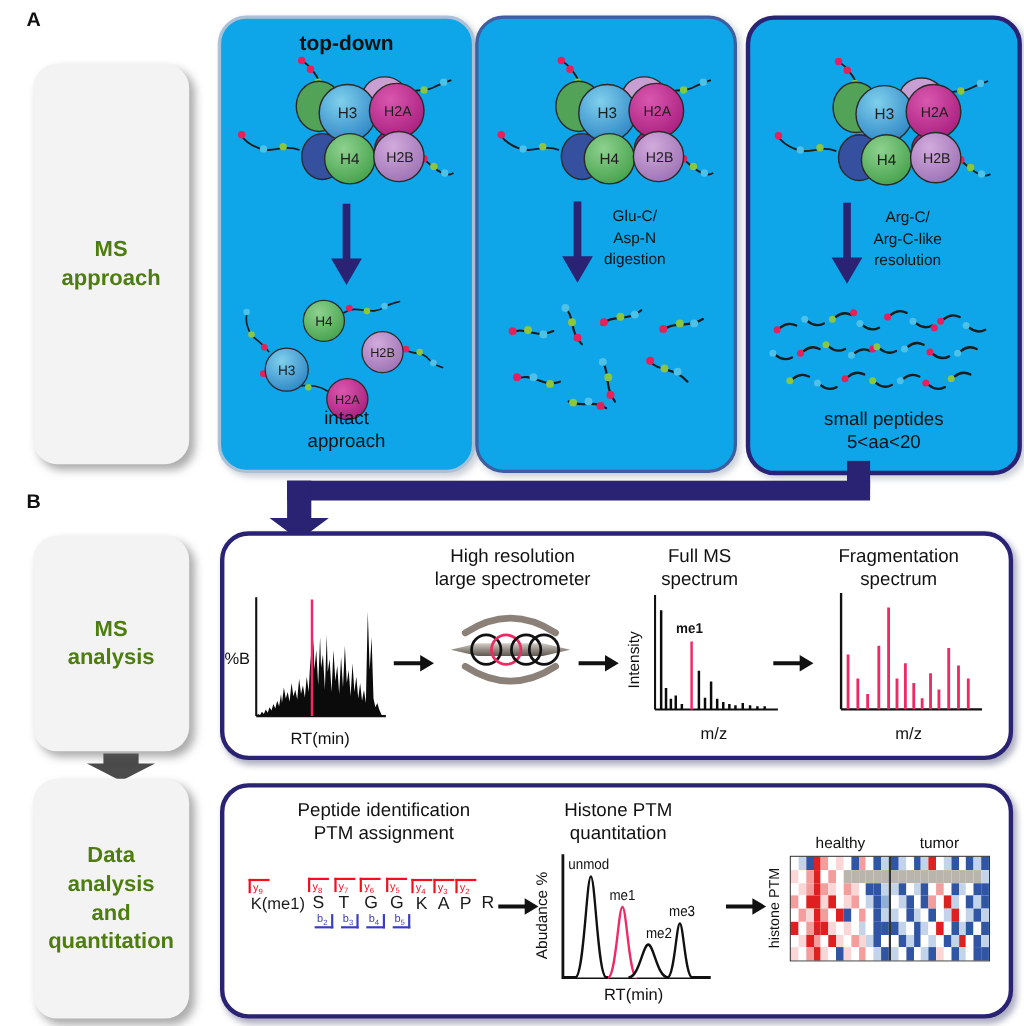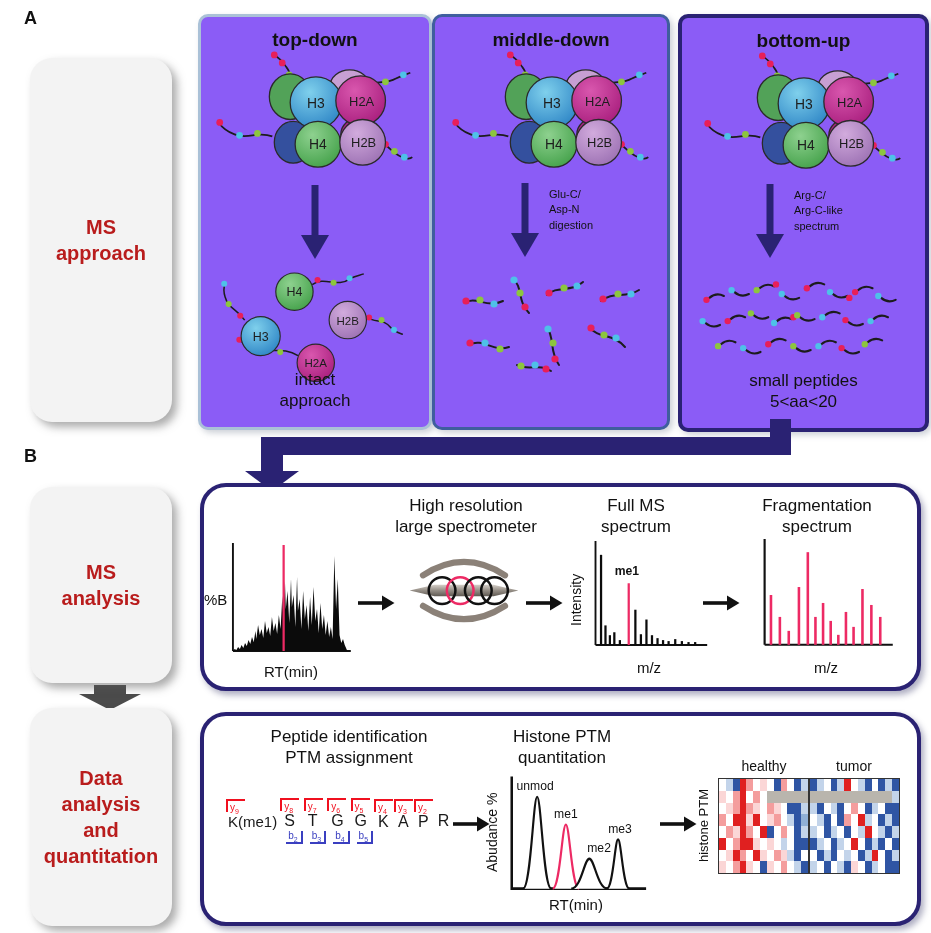--- a/index.html
+++ b/index.html
@@ -6,28 +6,28 @@
   .stage{position:relative;width:931px;height:933px;background:#fff;overflow:hidden;
          font-family:"Liberation Sans","DejaVu Sans",sans-serif;color:#111;
          --navy:#2a2273;--pink:#ed2a64}
   .abs{position:absolute}
   svg{display:block}
   svg text{font-family:"Liberation Sans","DejaVu Sans",sans-serif}
   .panel-label{position:absolute;font-weight:bold;font-size:18px;color:#111}
   .gray-box{position:absolute;background:#f3f3f3;border-radius:22px;
             box-shadow:5px 5px 8px rgba(90,90,90,.5);
             display:flex;align-items:center;justify-content:center;text-align:center;
-            font-weight:bold;font-size:20px;line-height:1.3;white-space:pre-line;color:#b91c1c}
-  .method-box{position:absolute;top:14px;height:410px;background:#8b5cf6;border-radius:10px;
+            font-weight:bold;font-size:20px;line-height:1.3;white-space:pre-line;color:#4d7c0f}
+  .method-box{position:absolute;top:14px;height:410px;background:#0ea5e9;border-radius:26px;
               box-shadow:3px 3px 6px rgba(110,120,140,.35)}
   .method-title{position:absolute;top:12px;left:0;right:0;text-align:center;
                 font-weight:bold;font-size:19px}
   .caption{position:absolute;bottom:16px;left:0;right:0;text-align:center;font-size:17px;
            line-height:1.25;white-space:pre-line}
-  .dig-label{position:absolute;font-size:11px;line-height:1.4;white-space:pre-line;text-align:left}
+  .dig-label{position:absolute;font-size:14px;line-height:1.4;white-space:pre-line;text-align:center}
   .navy-panel{position:absolute;left:200px;width:713px;background:#fff;border:4px solid var(--navy);
               border-radius:26px;box-shadow:3px 4px 6px rgba(50,50,100,.4)}
   .item-title{position:absolute;text-align:center;font-size:17px;line-height:1.25;white-space:pre-line}
   .axis-label{position:absolute;font-size:15px;white-space:pre-line}
   .vlabel{position:absolute;writing-mode:vertical-rl;transform:rotate(180deg);
           font-size:14px;text-align:center;display:flex;align-items:center;justify-content:center}
   .heatwrap{display:flex;width:100%;height:100%;border:1.5px solid #333;box-sizing:border-box;background:#fff}
   .hblock{flex:1;display:flex;flex-direction:column}
   .hrow{flex:1;display:flex}
   .hcell{flex:1}
@@ -173,21 +173,20 @@
   <text x="50" y="85" text-anchor="middle" font-size="14" fill="#1d1d1d">H3</text>
   <text x="148" y="67" text-anchor="middle" font-size="13" fill="#1d1d1d">H2B</text>
   <text x="112" y="115" text-anchor="middle" font-size="13" fill="#1d1d1d">H2A</text>
         </svg>
       </div>
     <div class="caption">intact
 approach</div>
   </div>
 
   <div class="method-box" style="left:432px;width:232px;border:3px solid #3f5e9e">
-    <div class="method-title">middle-down</div>
     <div class="abs" style="left:15px;top:34px;width:200px;height:134px">
         <svg width="100%" height="100%" viewBox="0 0 200 135">
   <defs>
             <radialGradient id="nh32" cx="38%" cy="30%" r="75%">
               <stop offset="0" stop-color="#7fd0ec"></stop>
               <stop offset="1" stop-color="#2f86c6"></stop>
             </radialGradient>
             <radialGradient id="nh2a2" cx="38%" cy="30%" r="75%">
               <stop offset="0" stop-color="#d séance"></stop>
               <stop offset="1" stop-color="#a91f7e"></stop>
@@ -286,21 +285,20 @@
           <circle cx="165" cy="69" r="3.6" fill="#4ec1e8"></circle>
           <path d="M66,96 C78,102 88,94 100,102" stroke="#1c1c1c" stroke-width="2" fill="none" stroke-linecap="round"></path>
           <circle cx="70" cy="97" r="3.6" fill="#8cc63e"></circle>
           <circle cx="84" cy="96" r="3.6" fill="#4ec1e8"></circle>
           <circle cx="95" cy="100" r="3.6" fill="#e81f59"></circle>
         </svg>
       </div>
   </div>
 
   <div class="method-box" style="left:678px;width:243px;border:4px solid #2a2273">
-    <div class="method-title">bottom-up</div>
     <div class="abs" style="left:20px;top:34px;width:200px;height:134px">
         <svg width="100%" height="100%" viewBox="0 0 200 135">
   <defs>
             <radialGradient id="nh33" cx="38%" cy="30%" r="75%">
               <stop offset="0" stop-color="#7fd0ec"></stop>
               <stop offset="1" stop-color="#2f86c6"></stop>
             </radialGradient>
             <radialGradient id="nh2a3" cx="38%" cy="30%" r="75%">
               <stop offset="0" stop-color="#d séance"></stop>
               <stop offset="1" stop-color="#a91f7e"></stop>
@@ -359,21 +357,21 @@
         </svg>
       </div>
     <div class="abs" style="left:70px;top:166px;width:36px;height:78px">
         <svg width="100%" height="100%" viewBox="0 0 36 78">
    <rect x="14.5" y="0" width="7" height="52" fill="#2a2273"></rect>
    <polygon points="4,50 32,50 18,74" fill="#2a2273"></polygon>
         </svg>
       </div>
     <div class="dig-label" style="left:112px;top:170px">Arg-C/
 Arg-C-like
-spectrum</div>
+resolution</div>
     <div class="abs" style="left:10px;top:254px;width:222px;height:102px">
         <svg width="100%" height="100%" viewBox="0 0 230 96">
           <path d="M18,22 q 7,-6 15,-2" stroke="#1c1c1c" stroke-width="2.2" fill="none" stroke-linecap="round"></path>
           <circle cx="15" cy="24" r="3.3" fill="#e81f59"></circle>
           <path d="M44,16 q 7,6 15,2" stroke="#1c1c1c" stroke-width="2.2" fill="none" stroke-linecap="round"></path>
           <circle cx="41" cy="14" r="3.3" fill="#4ec1e8"></circle>
           <path d="M70,12 q 7,-6 15,-2" stroke="#1c1c1c" stroke-width="2.2" fill="none" stroke-linecap="round"></path>
           <circle cx="67" cy="14" r="3.3" fill="#8cc63e"></circle>
           <circle cx="87" cy="8" r="3.3" fill="#e81f59"></circle>
           <path d="M96,20 q 7,6 15,2" stroke="#1c1c1c" stroke-width="2.2" fill="none" stroke-linecap="round"></path>

